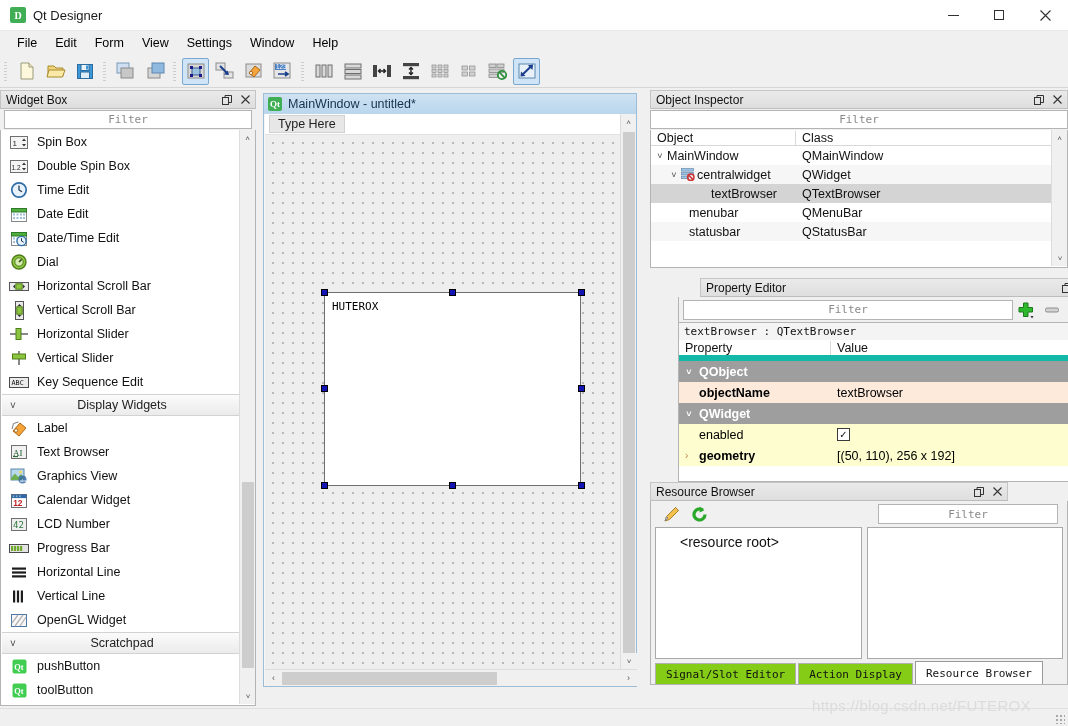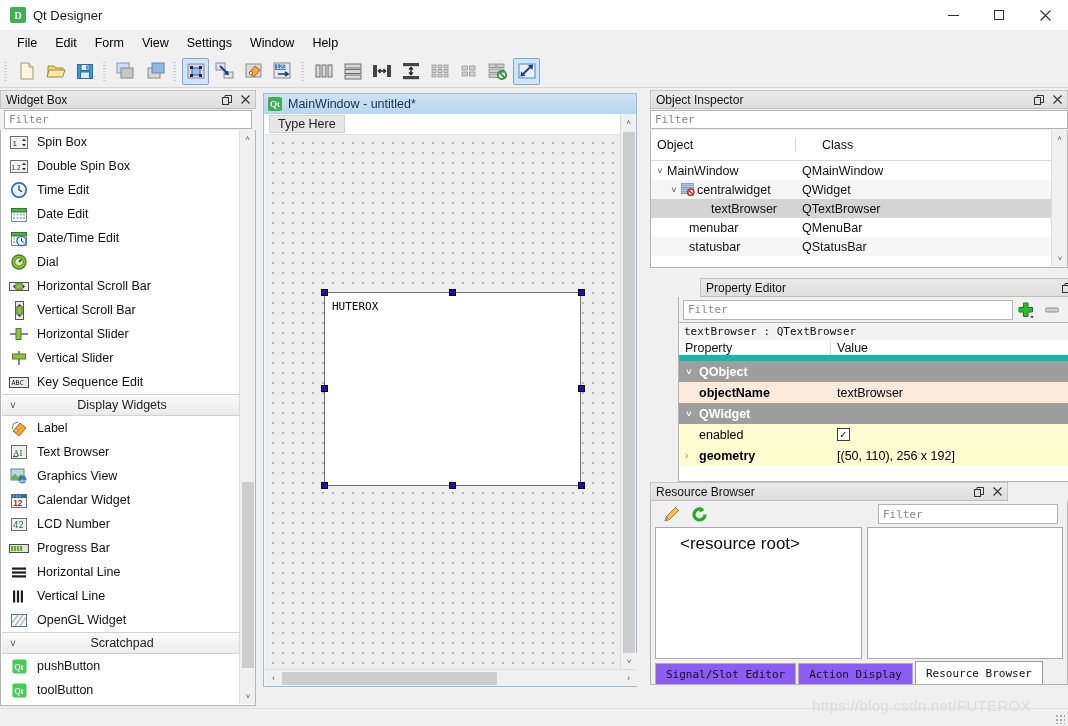--- a/index.html
+++ b/index.html
@@ -78,21 +78,21 @@
     border:1px solid #c4c4c4; border-bottom:1px solid #bdbdbd;
     padding-left:5px; font-size:12px; color:#111;
   }
   .panel-head .ph-title { flex:1; }
   .ph-btn { width:16px; height:15px; display:flex; align-items:center;
     justify-content:center; color:#333; font-size:11px; margin-right:2px; }
 
   .filterbox {
     height:19px; border:1px solid #b4b4b4; background:#fff;
     display:flex; align-items:center; padding:0 4px;
-    font-family:"DejaVu Sans Mono", monospace; font-size:11px; color:#8a8a8a;
+    font-family:"DejaVu Sans Mono", monospace; font-size:11px; color:#8a8a8a;justify-content:center;
   }
 
   
   #widgetbox { left:0; top:90px; width:256px; height:616px; }
   .wb-body {
     position:absolute; left:0; top:40px; width:256px; height:576px;
     border:1px solid #b4b4b4; border-top:none; background:#fff; overflow:hidden;
   }
   .wb-list { position:absolute; left:1px; top:0; width:240px; }
   .wb-row {
@@ -173,25 +173,25 @@
     background:#f0f0f0; border-left:1px solid #dcdcdc;
   }
 
   
   #objinspector { left:650px; top:90px; width:418px; height:178px; }
   .oi-body {
     position:absolute; left:0; top:40px; width:418px; height:138px;
     border:1px solid #b4b4b4; border-top:none; background:#fff; overflow:hidden;
   }
   .tree-head {
-    display:flex; height:31px; align-items:center; background:#fff;
+    display:flex; height:16px; align-items:center; background:#fff;
     border-bottom:1px solid #d8d8d8; font-size:12.5px; color:#111;
   }
   .tree-head .c1 { width:145px; padding-left:6px; border-right:1px solid #d8d8d8; }
-  .tree-head .c2 { flex:1; padding-left:6px;margin-left:20px; }
+  .tree-head .c2 { flex:1; padding-left:6px; }
   .tree-row { display:flex; height:19px; align-items:center; font-size:12.5px; color:#111; }
   .tree-row .c1 { width:145px; display:flex; align-items:center; }
   .tree-row .c2 { flex:1; padding-left:6px; }
   .tree-row.alt { background:#f6f6f6; }
   .tree-row.sel { background:#d4d4d4; }
   .tw-chev { width:14px; text-align:center; font-size:9px; color:#444; flex:none; }
 
   #propeditor { left:678px; top:278px; width:418px; height:228px;padding-left:22px; }
   .pe-tools {
     position:absolute; left:0; top:19px; width:418px; height:25px;
@@ -231,33 +231,33 @@
     position:absolute; left:0; top:19px; width:418px; height:26px;
     border-left:1px solid #b4b4b4; border-right:1px solid #b4b4b4;
     background:#f0f0f0; display:flex; align-items:center; padding:0 6px;
   }
   .rb-panes {
     position:absolute; left:0; top:45px; width:418px; height:134px;
     border-left:1px solid #b4b4b4; border-right:1px solid #b4b4b4;
     background:#f0f0f0; display:flex; padding:0 4px; gap:5px;
   }
   .rb-pane { background:#fff; border:1px solid #a9a9a9; height:132px; }
-  .rb-left { width:207px; padding:6px 16px 0 0; font-size:17px; color:#111; }
+  .rb-left { width:207px; padding:6px 16px 0 0; font-size:14px; color:#111; }
   .rb-right { flex:1; }
   .rb-res-root { padding-left:24px; }
   .rb-tabs {
     position:absolute; left:0; top:179px; width:418px; height:24px;
     border-left:1px solid #b4b4b4; border-right:1px solid #b4b4b4;
     border-bottom:1px solid #b4b4b4;
     background:#f0f0f0; display:flex; align-items:flex-end; padding-left:4px;
   }
   .rb-tab {
     height:21px; padding:0 10px; display:flex; align-items:center;
     font-family:"DejaVu Sans Mono", monospace; font-size:11px; color:#111;
-    border:1px solid #b0b0b0; border-bottom:none; background:#8b5cf6;
+    border:1px solid #b0b0b0; border-bottom:none; background:#84cc16;
     margin-right:2px;
   }
   .rb-tab.active { background:#fff; height:23px; border-color:#9a9a9a; }
 
   .watermark {
     position:absolute; left:812px; top:697px; font-size:15px; color:#dcdcdc;
     letter-spacing:.3px; white-space:nowrap; pointer-events:none;
     font-family:"Liberation Sans", sans-serif;
   }
   .grip {

